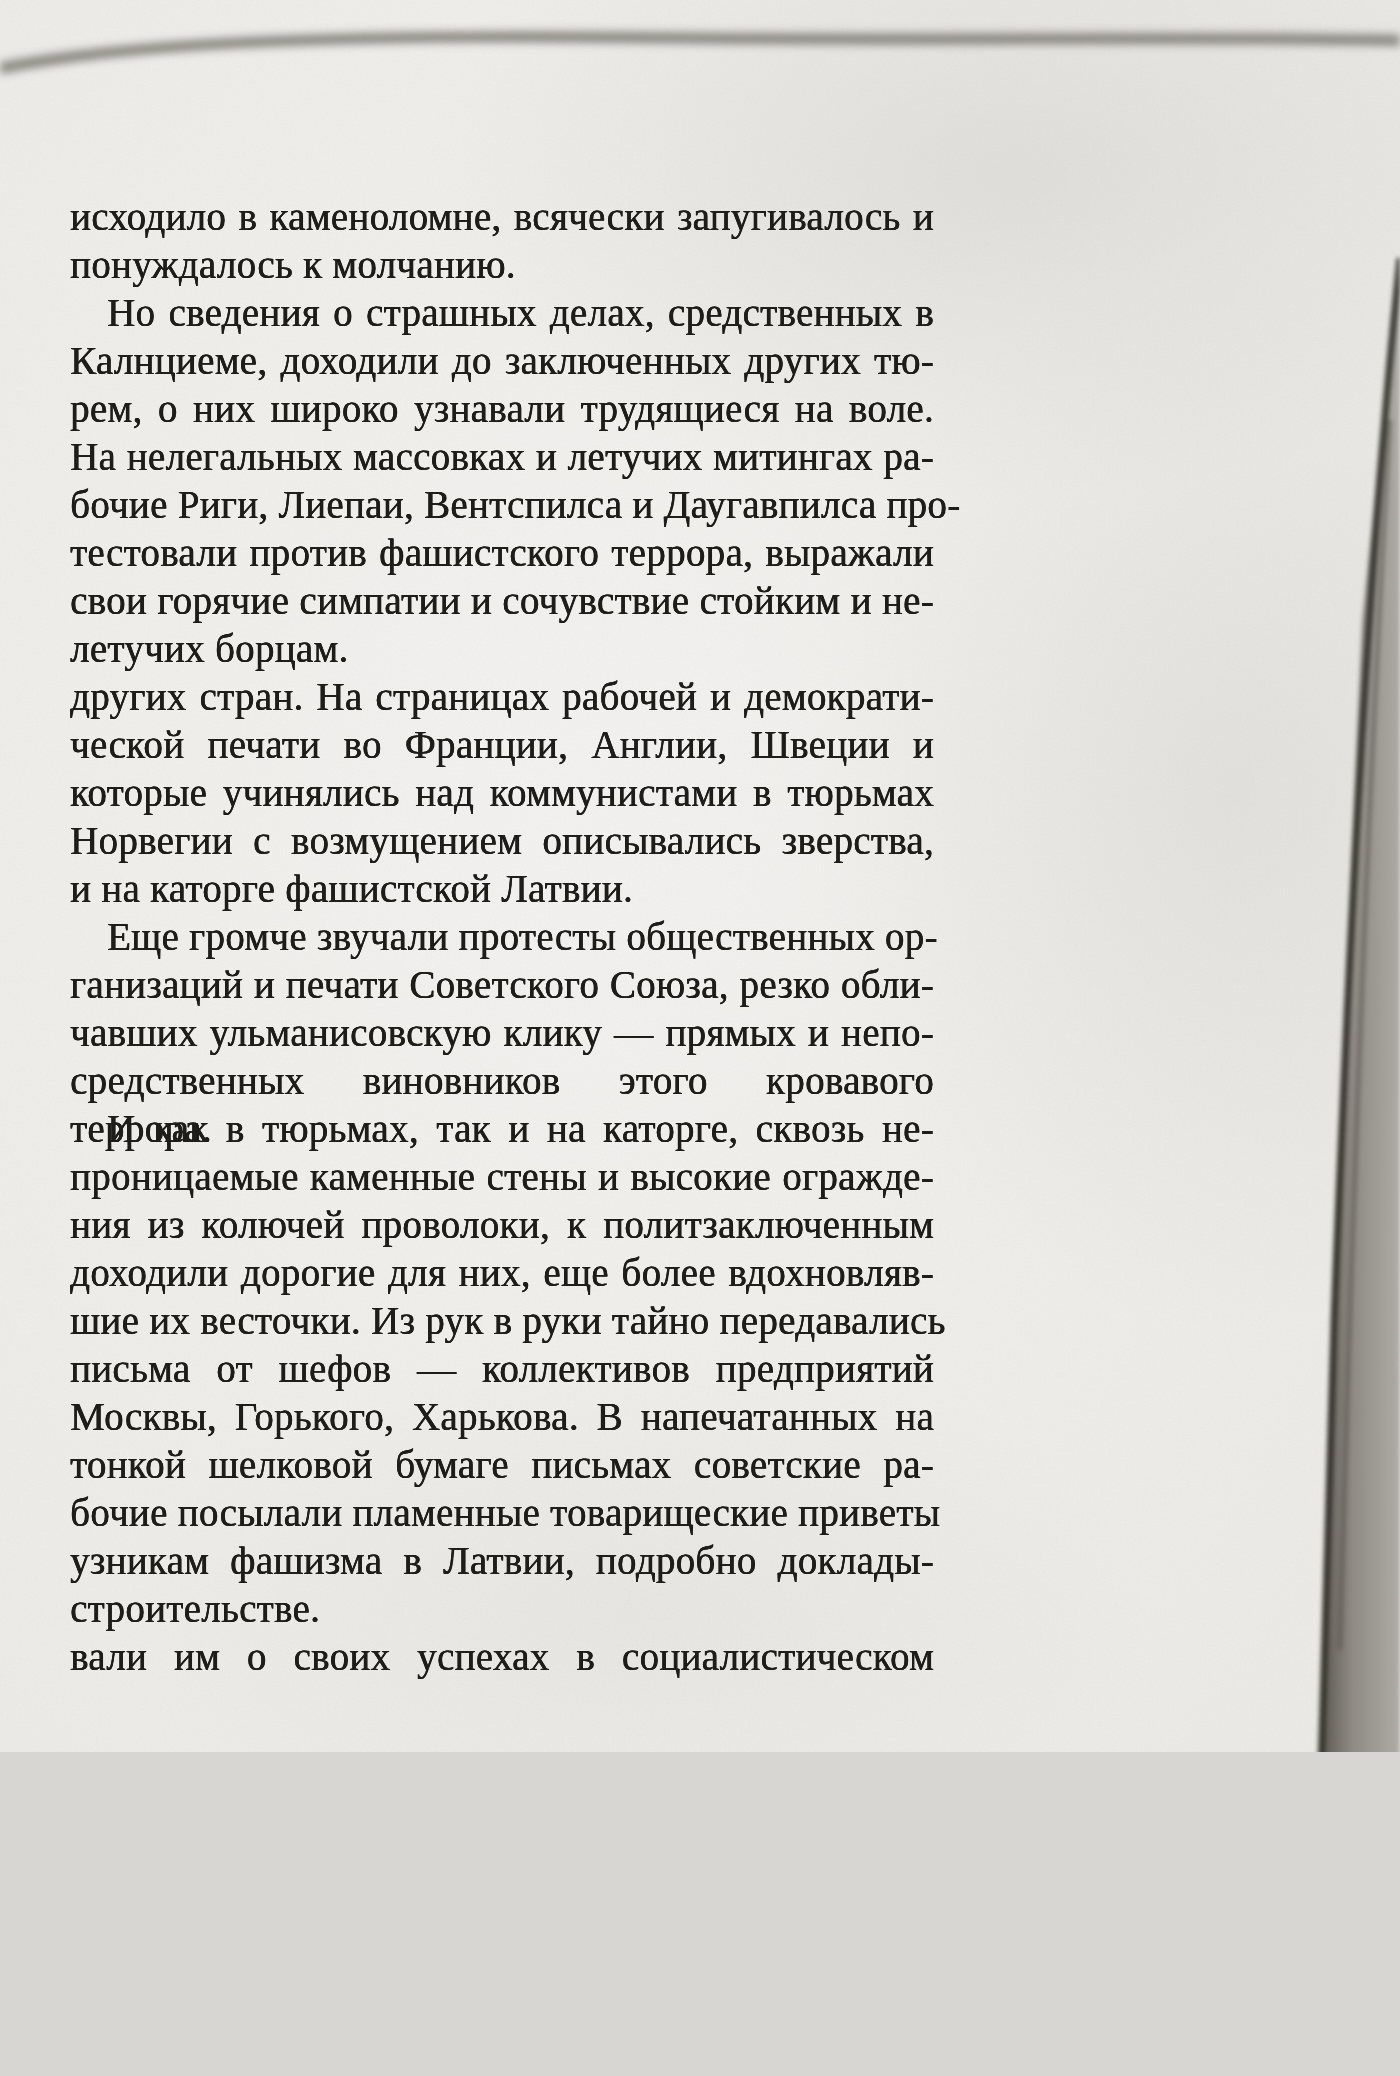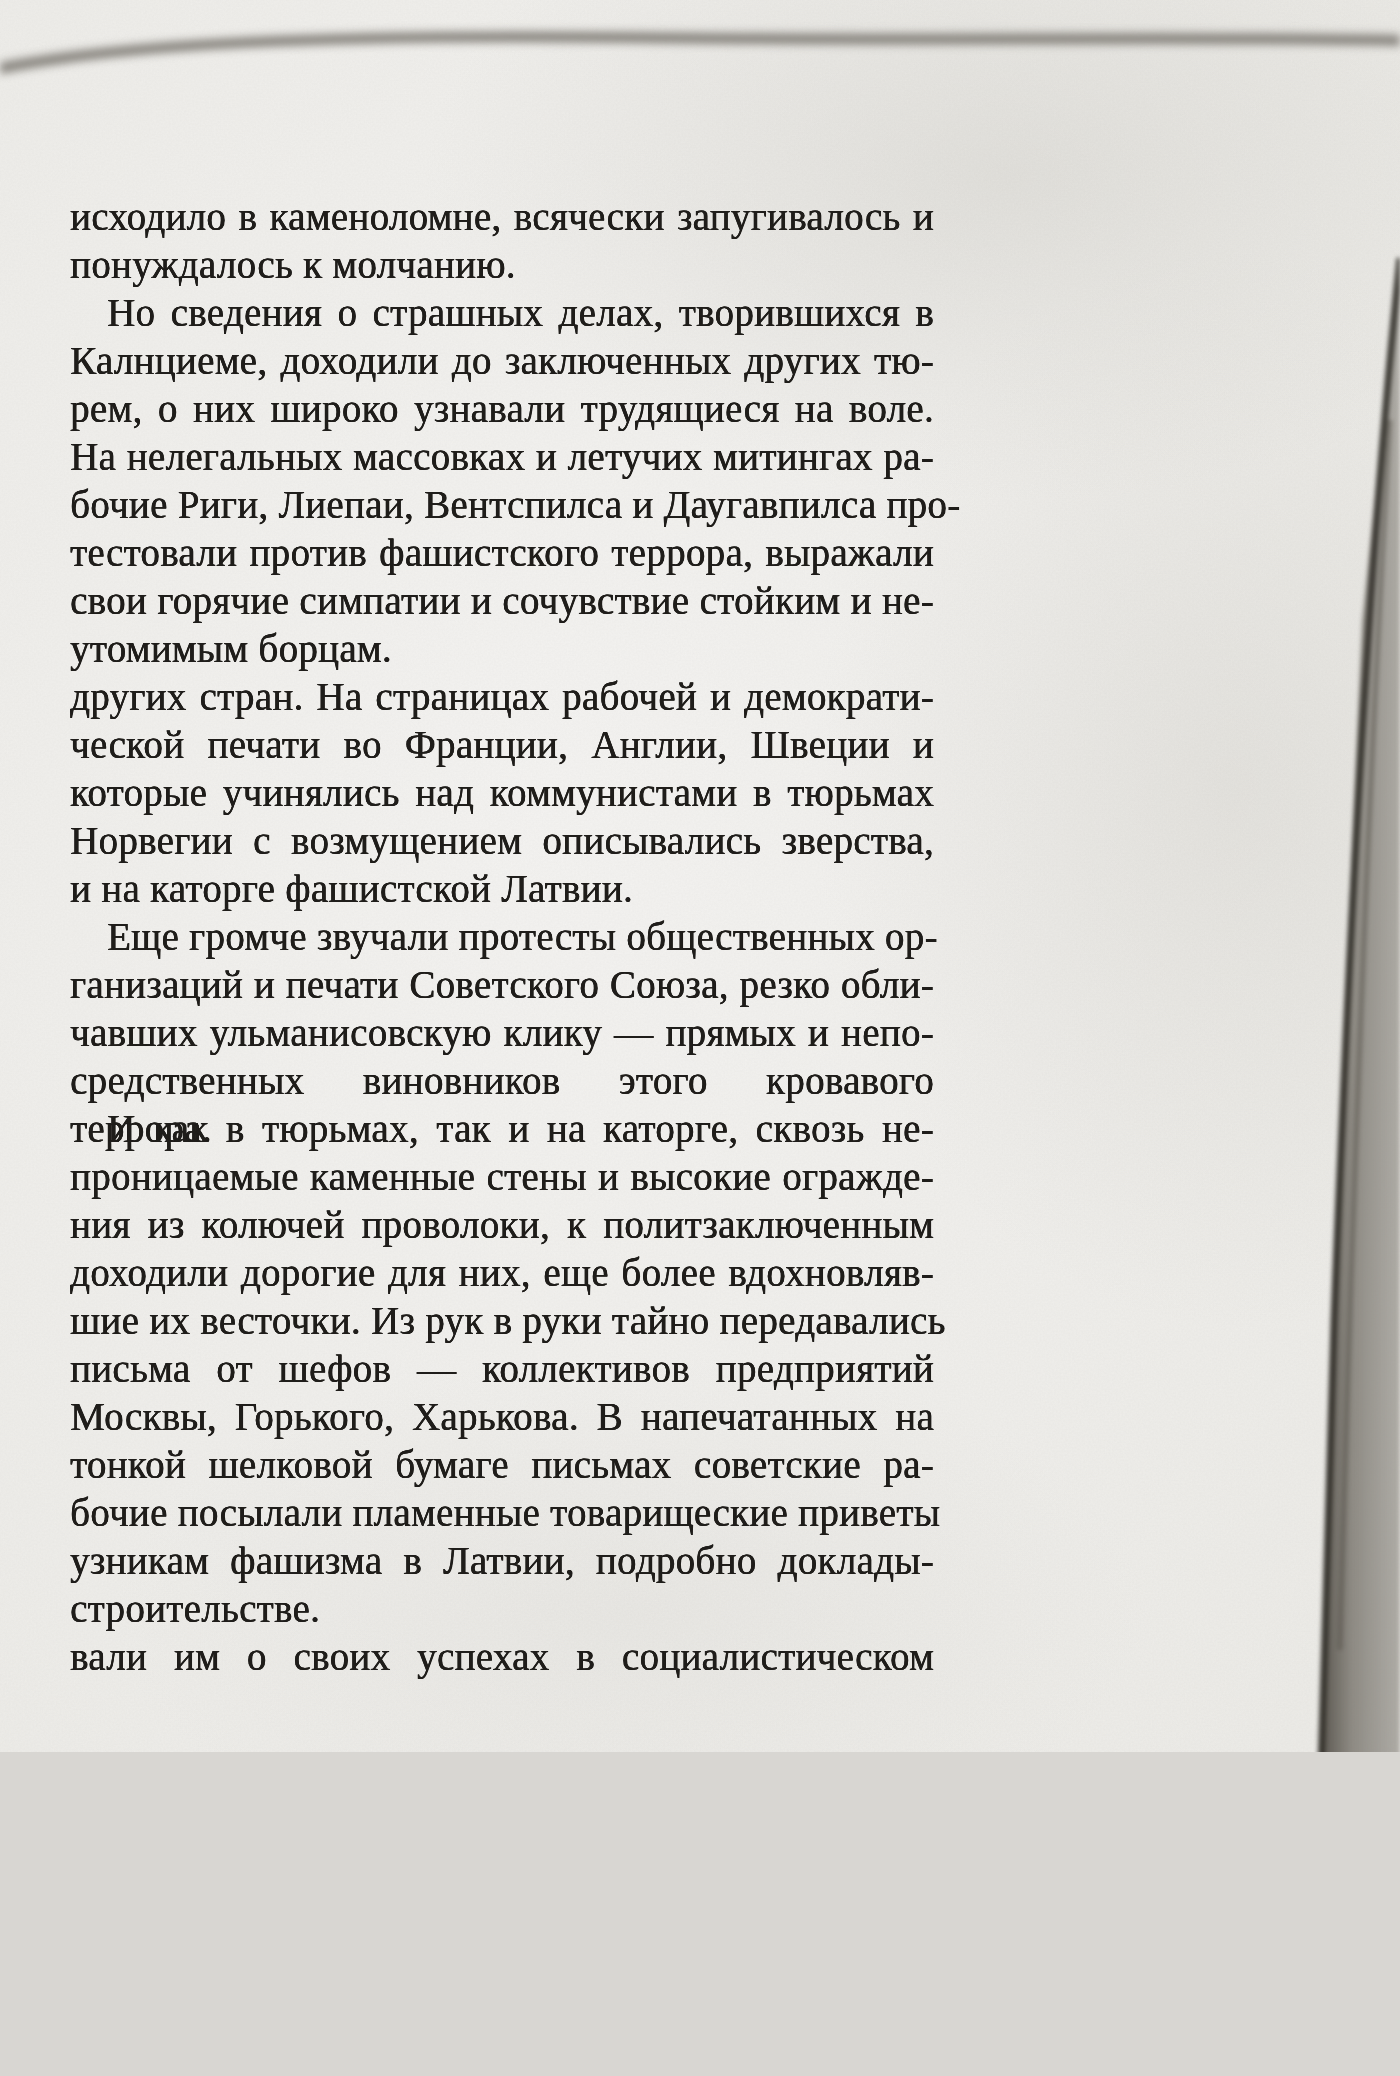--- a/index.html
+++ b/index.html
@@ -95,28 +95,28 @@
       </linearGradient>
     </defs>
     <polygon points="150,255 112,620 84,1250 62,2076 150,2076" fill="url(#spineG)"></polygon>
     <path d="M150,258 C122,520 100,900 84,1320 C74,1600 66,1860 62,2076" stroke="#2e2b26" stroke-width="7" fill="none" opacity="0.85"></path>
     <path d="M140,420 C120,760 102,1200 90,1650" stroke="#55514a" stroke-width="5" fill="none" opacity="0.5"></path>
   </svg>
 
   <div class="text-block">
       <div class="line">исходило в каменоломне, всячески запугивалось и</div>
       <div class="line last">понуждалось к молчанию.</div>
-      <div class="line indent">Но сведения о страшных делах, творившихся в</div>
+      <div class="line indent">Но сведения о страшных делах, средственных в</div>
       <div class="line">Калнциеме, доходили до заключенных других тю-</div>
       <div class="line">рем, о них широко узнавали трудящиеся на воле.</div>
       <div class="line">На нелегальных массовках и летучих митингах ра-</div>
       <div class="line">бочие Риги, Лиепаи, Вентспилса и Даугавпилса про-</div>
       <div class="line">тестовали против фашистского террора, выражали</div>
       <div class="line">свои горячие симпатии и сочувствие стойким и не-</div>
-      <div class="line last">утомимым борцам.</div>
+      <div class="line last">летучих борцам.</div>
       <div class="line">других стран. На страницах рабочей и демократи-</div>
       <div class="line">ческой печати во Франции, Англии, Швеции и</div>
       <div class="line">которые учинялись над коммунистами в тюрьмах</div>
       <div class="line">Норвегии с возмущением описывались зверства,</div>
       <div class="line last">и на каторге фашистской Латвии.</div>
       <div class="line indent">Еще громче звучали протесты общественных ор-</div>
       <div class="line">ганизаций и печати Советского Союза, резко обли-</div>
       <div class="line">чавших ульманисовскую клику — прямых и непо-</div>
       <div class="line last">средственных виновников этого кровавого террора.</div>
       <div class="line indent">И как в тюрьмах, так и на каторге, сквозь не-</div>

